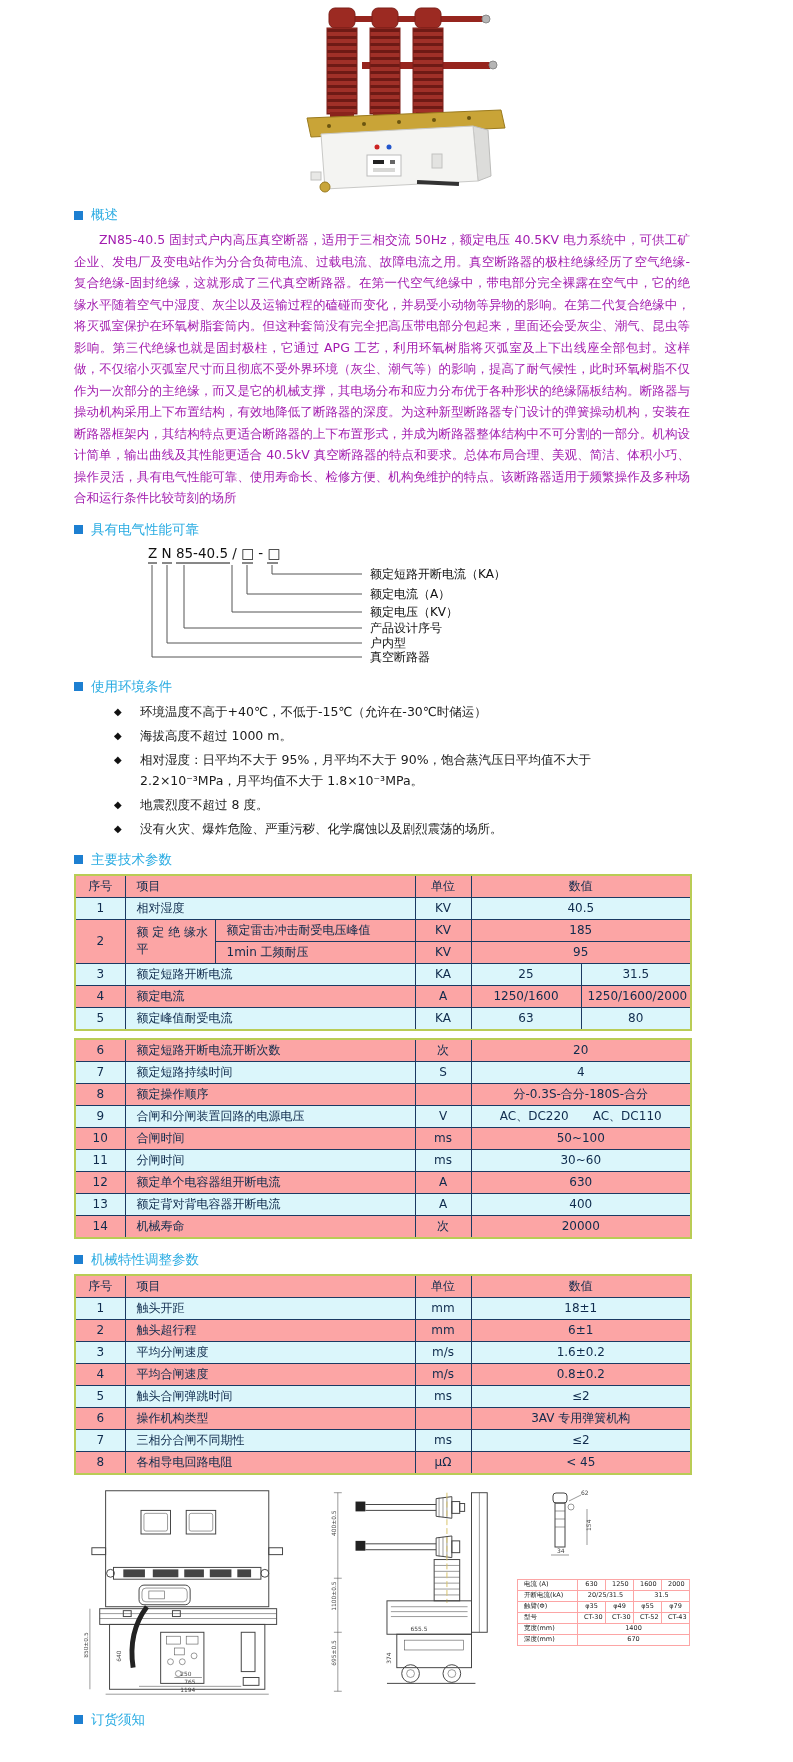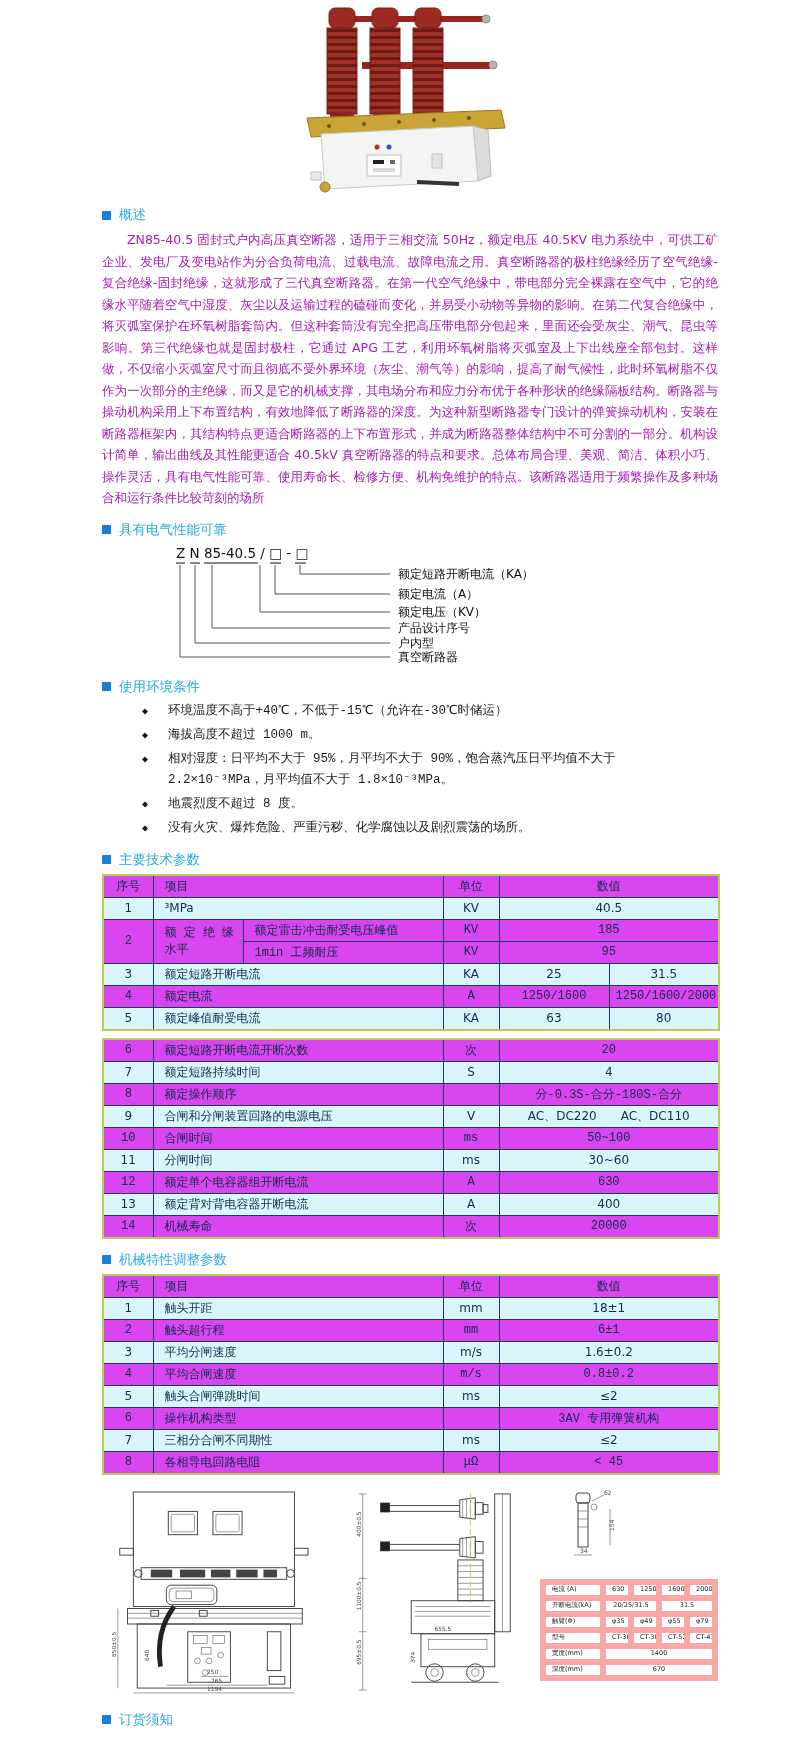--- a/index.html
+++ b/index.html
@@ -1,43 +1,43 @@
 <!DOCTYPE html>
 <html><head>
 <meta charset="utf-8">
 <style>
   html,body{margin:0;padding:0;background:#fff;}
   body{width:793px;font-family:"DejaVu Sans",sans-serif;color:#222;}
   .page{width:793px;min-height:1762px;background:#fff;position:relative;overflow:hidden;}
   .photo-wrap{width:793px;display:flex;justify-content:center;padding-top:4px;}
-  .content{width:616px;margin-left:102px;}
+  .content{width:616px;margin-left:74px;}
   .sec-title{display:flex;align-items:center;gap:8px;color:#29abe2;font-size:13.5px;margin:12px 0 5px 0;}
   .sec-title .sq{width:9px;height:9px;background:#1d7fd1;flex:0 0 auto;}
   p.body-text{font-size:12.5px;line-height:21.5px;text-align:justify;text-indent:2em;margin:3px 0 6px 0;color:#a21caf;}
   
   .model-svg{margin-left:38px;display:block;}
   .model-svg text{font-family:"DejaVu Sans",sans-serif;}
   
-  ul.env{list-style:none;margin:2px 0 4px 0;padding:0;font-family:Liberation Mono, monospace;}
+  ul.env{list-style:none;margin:2px 0 4px 0;padding:0;}
   ul.env li{position:relative;padding-left:66px;font-size:12.5px;line-height:21px;margin:3px 0;color:#1a1a1a;}
   ul.env li::before{content:"◆";position:absolute;left:40px;top:0;font-size:10px;color:#111;}
   
   table.params{border-collapse:collapse;width:616px;table-layout:fixed;border:2px solid #b9cc55;}
   table.params td,table.params th{border:1px solid #1b3a63;height:21px;padding:0 6px;font-size:12px;font-weight:normal;color:#0f2b4d;text-align:center;overflow:hidden;}
   table.params .c-item{text-align:left;padding-left:11px;}
-  tr.cy td,tr.cy th{background:#d946ef;font-family:Liberation Mono, monospace;}
+  tr.cy td,tr.cy th{background:#fca5a5;}
   tr.lt td{background:#dbf6fb;}
   .tbl-gap{height:7px;}
   
   .drawing{display:flex;gap:16px;align-items:flex-start;margin:8px 0 4px 10px;}
   .drawing svg{display:block;}
   .drawing text{font-family:"DejaVu Sans",sans-serif;font-size:6px;fill:#444;}
   .right-col{display:flex;flex-direction:column;gap:10px;align-items:flex-start;}
   table.mini{border-collapse:collapse;table-layout:fixed;width:172px;}
-  table.mini td{border:6px solid #fca5a5;font-size:6.5px;line-height:1.15;height:10px;padding:0 6px;text-align:center;color:#222;overflow:hidden;white-space:nowrap;}
+  table.mini td{border:1px solid #fca5a5;font-size:6.5px;line-height:1.15;height:10px;padding:0 6px;text-align:center;color:#222;overflow:hidden;white-space:nowrap;}
   table.mini td.lbl{text-align:left;}
   .tech{stroke:#444;fill:none;stroke-width:1;}
   .techthin{stroke:#555;fill:none;stroke-width:0.6;}
 </style>
 </head>
 <body>
 
 <div class="page">
 
   <div class="photo-wrap">
@@ -167,21 +167,21 @@
         </colgroup>
       <tbody>
           <tr class="cy">
         <th>序号</th>
         <th colspan="2" class="c-item">项目</th>
         <th>单位</th>
         <th colspan="2">数值</th>
       </tr>
       <tr class="lt">
         <td>1</td>
-        <td colspan="2" class="c-item">³MPa</td>
+        <td colspan="2" class="c-item">相对湿度</td>
         <td>KV</td>
         <td colspan="2">40.5</td>
       </tr>
       <tr class="cy">
         <td rowspan="2">2</td>
         <td rowspan="2" class="c-item">额 定 绝 缘水平</td>
         <td class="c-item">额定雷击冲击耐受电压峰值</td>
         <td>KV</td>
         <td colspan="2">185</td>
       </tr>

